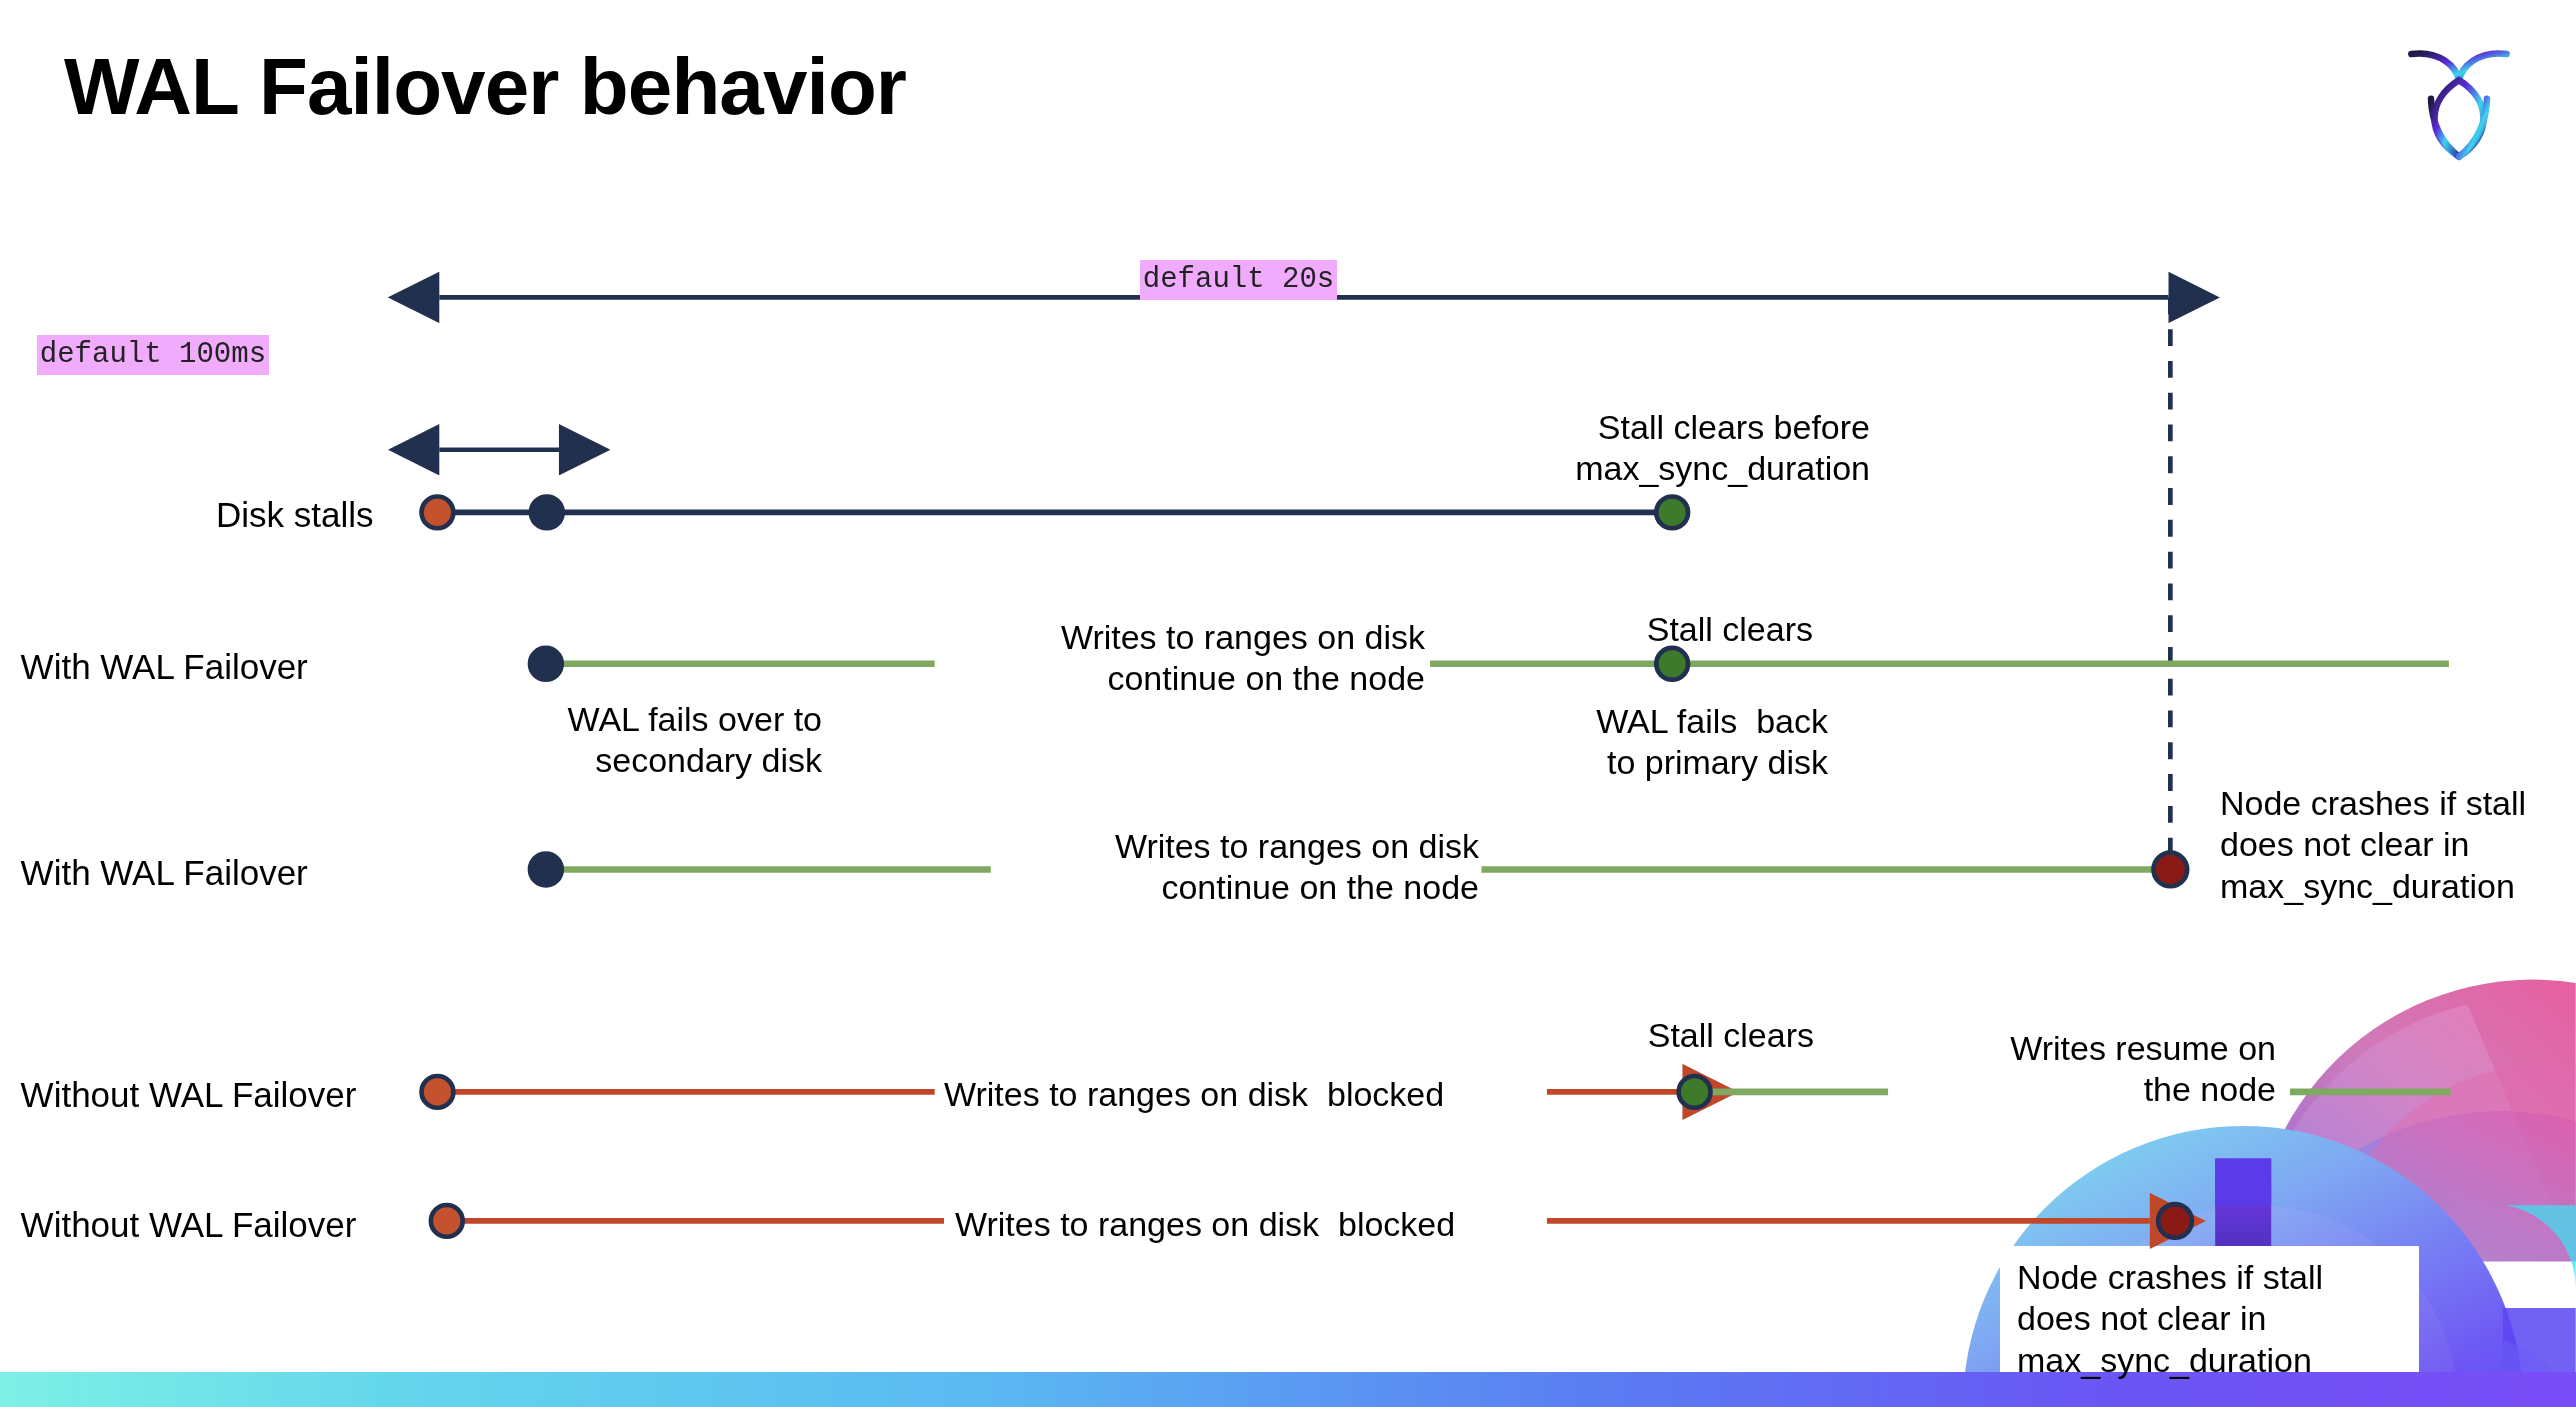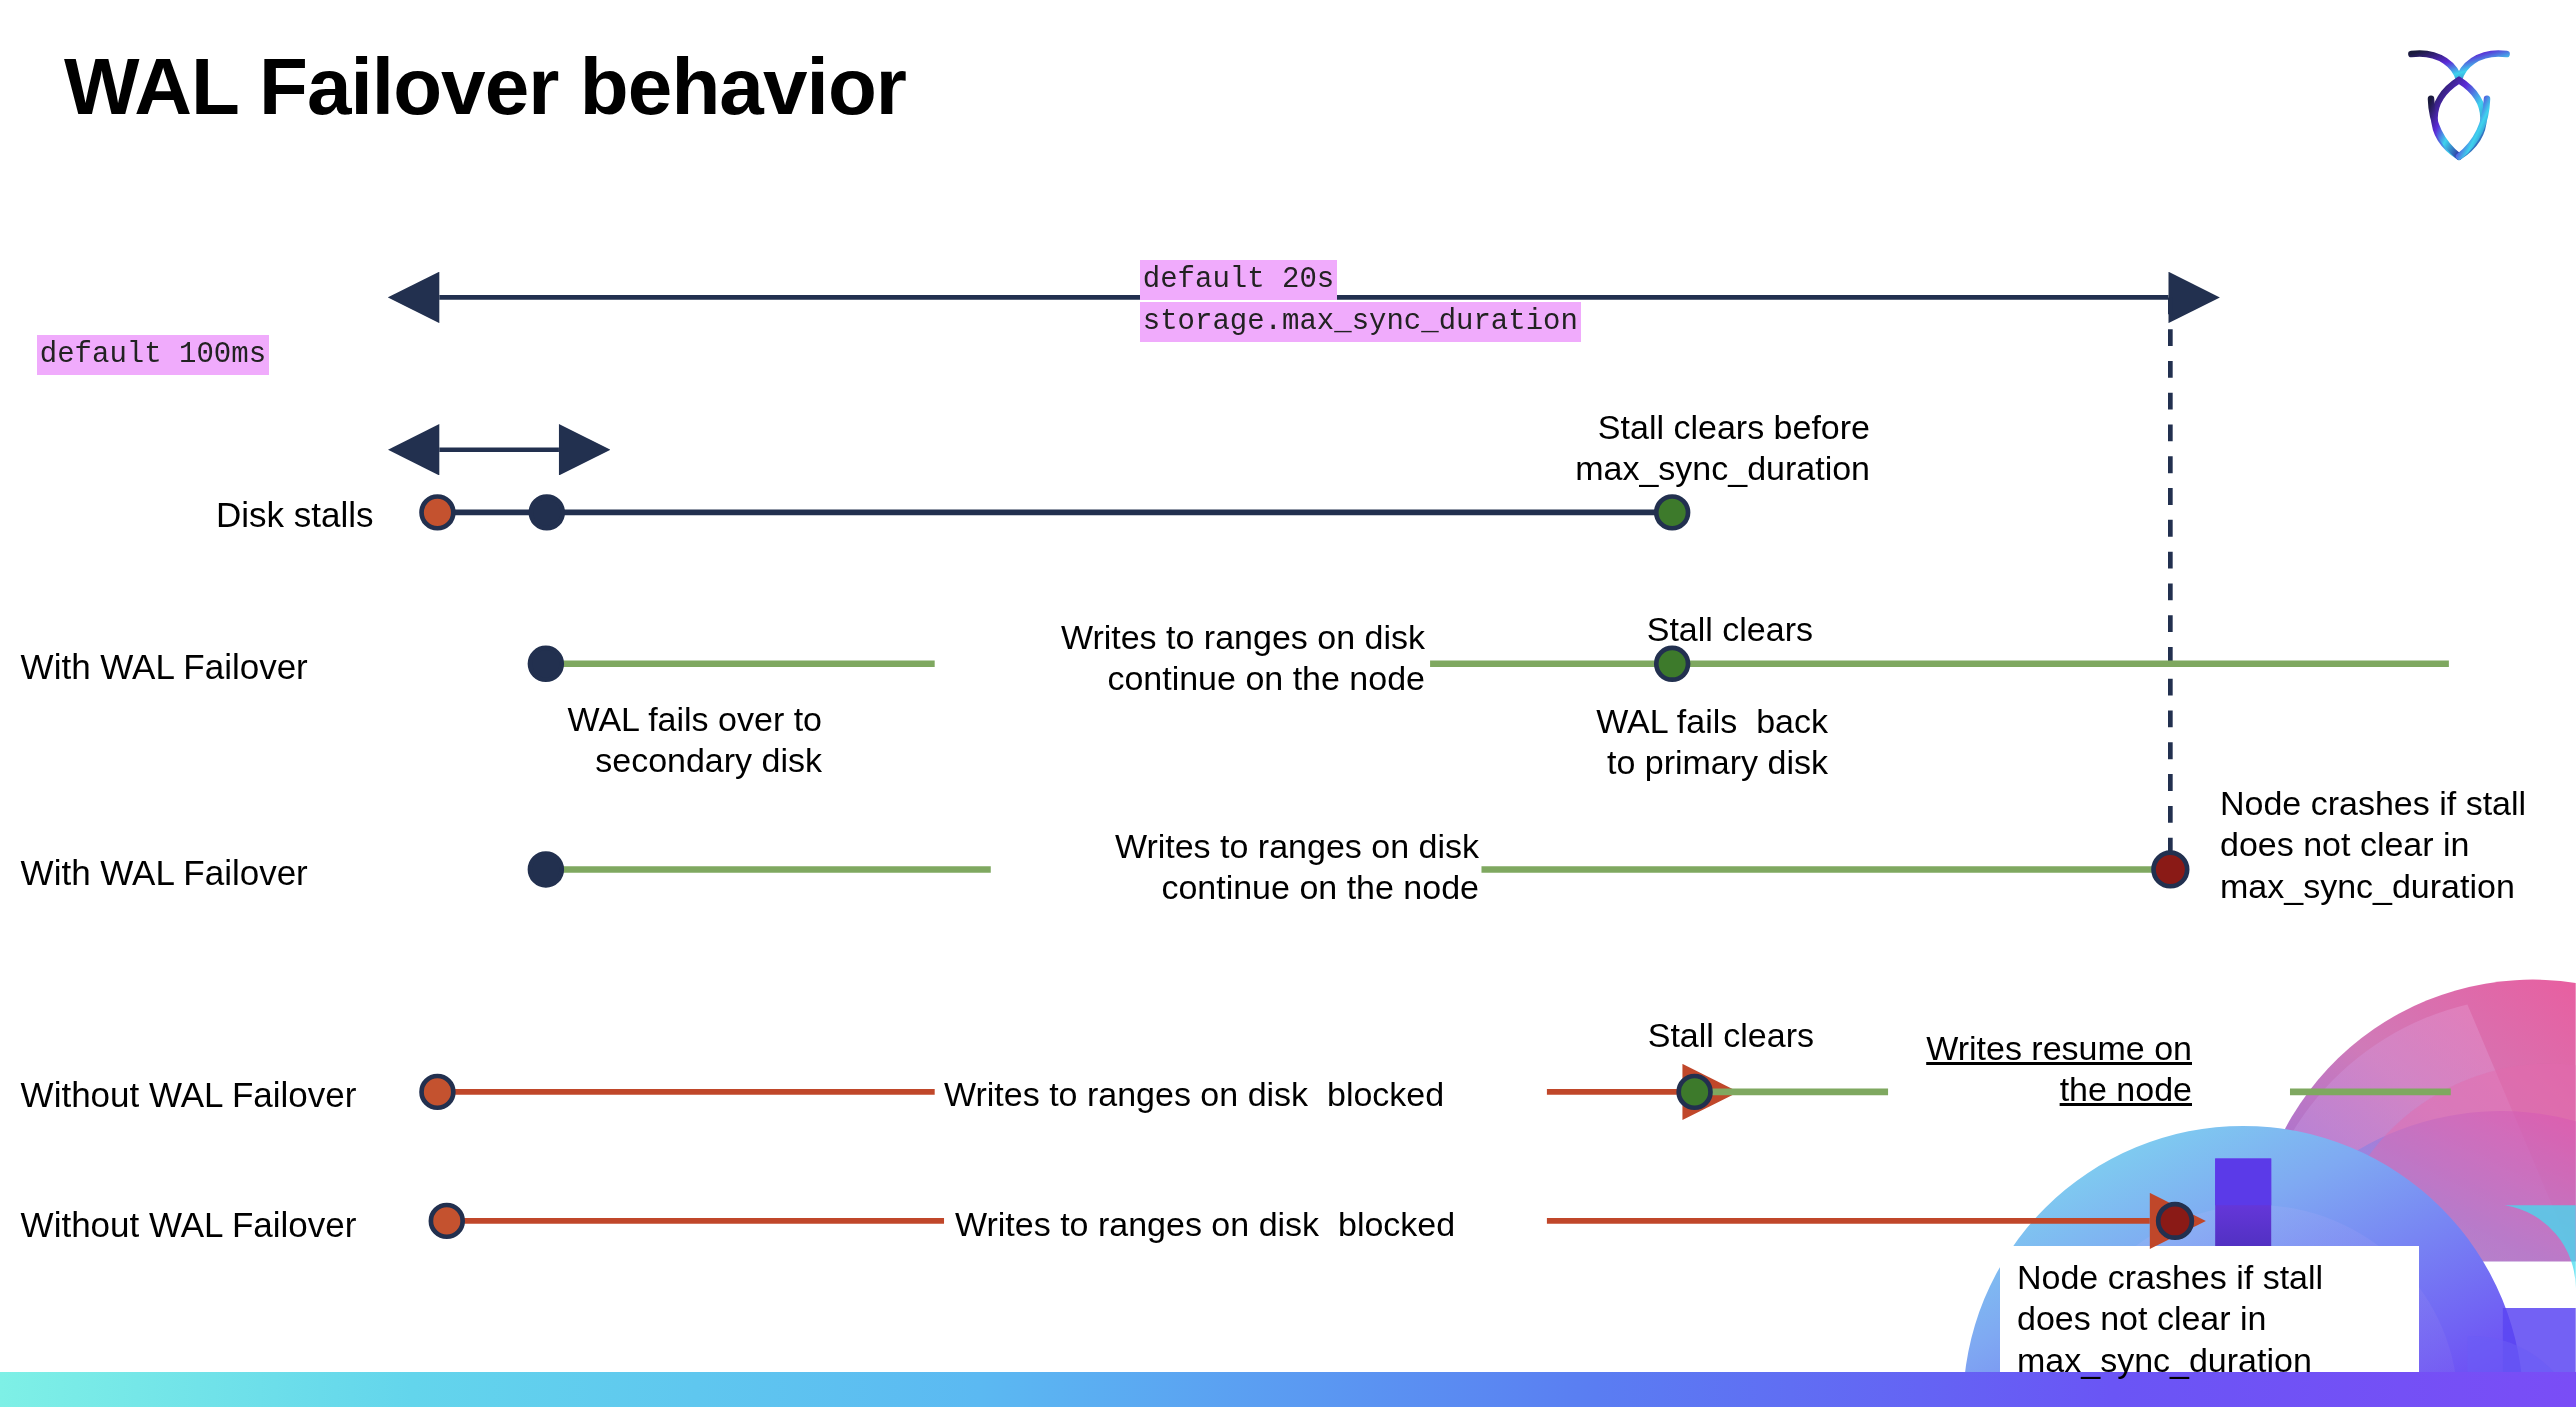--- a/index.html
+++ b/index.html
@@ -185,21 +185,20 @@
     <circle cx="468" cy="1168" r="17" fill="#c4522f" stroke="#22304f" stroke-width="5"></circle>
     <circle cx="1813" cy="1168" r="17" fill="#3d7a2b" stroke="#22304f" stroke-width="5"></circle>
 
     <line x1="480" y1="1306" x2="1010" y2="1306" stroke="#c0472a" stroke-width="6"></line>
     <line x1="1655" y1="1306" x2="2300" y2="1306" stroke="#c0472a" stroke-width="6" marker-end="url(#arrRed)"></line>
     <circle cx="478" cy="1306" r="17" fill="#c4522f" stroke="#22304f" stroke-width="5"></circle>
     <circle cx="2327" cy="1306" r="18" fill="#8a1a16" stroke="#22304f" stroke-width="5"></circle>
   </svg>
 
   <div class="mono" style="left:1140px;top:260px;">default 20s</div>
-  <div class="mono" style="left:1140px;top:302px;">storage.max_sync_duration</div>
 
   <div class="mono" style="left:37px;top:335px;">default 100ms</div>
 
   <div class="lbl row-name" style="left:216px;top:494px;">Disk stalls</div>
   <div class="lbl center" style="left:1524px;top:407px;width:346px;">Stall clears before
 max_sync_duration</div>
 
   <div class="lbl row-name" style="left:20.6px;top:646px;">With WAL Failover</div>
   <div class="lbl center" style="left:939px;top:617px;width:486px;">Writes to ranges on disk
 continue on the node</div>
@@ -212,21 +211,21 @@
   <div class="lbl row-name" style="left:20.6px;top:852px;">With WAL Failover</div>
   <div class="lbl center" style="left:993px;top:826px;width:486px;">Writes to ranges on disk
 continue on the node</div>
   <div class="lbl" style="left:2220px;top:783px;width:355px;">Node crashes if stall
 does not clear in
 max_sync_duration</div>
 
   <div class="lbl row-name" style="left:20.6px;top:1074px;">Without WAL Failover</div>
   <div class="lbl" style="left:944px;top:1074px;">Writes to ranges on disk  blocked</div>
   <div class="lbl center" style="left:1580px;top:1015px;width:234px;">Stall clears</div>
-  <div class="lbl center" style="left:1874px;top:1028px;width:318px;text-decoration:underline;">Writes resume on
+  <div class="lbl center" style="left:1958px;top:1028px;width:318px;">Writes resume on
 the node</div>
 
   <div class="lbl row-name" style="left:20.6px;top:1204px;">Without WAL Failover</div>
   <div class="lbl" style="left:955px;top:1204px;">Writes to ranges on disk  blocked</div>
   <div class="lbl" style="left:2017px;top:1257px;width:393px;">Node crashes if stall
 does not clear in
 max_sync_duration</div>
 
 </div>
 

